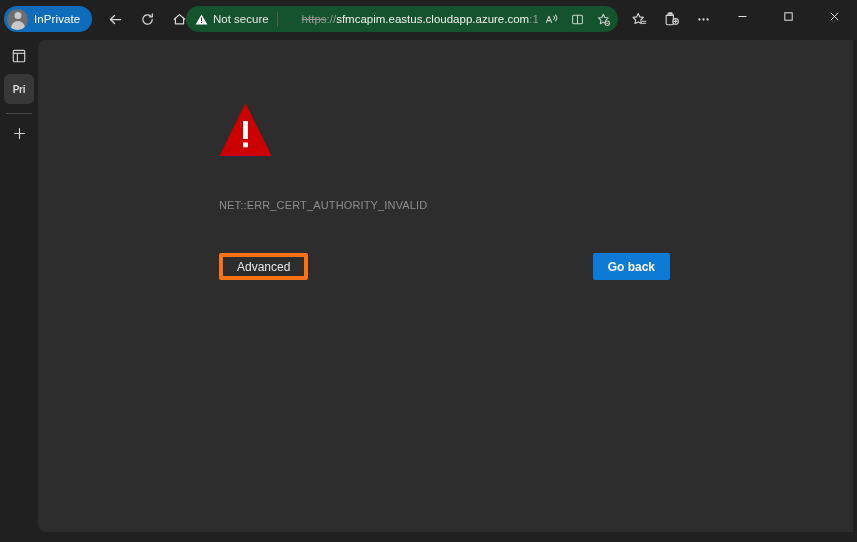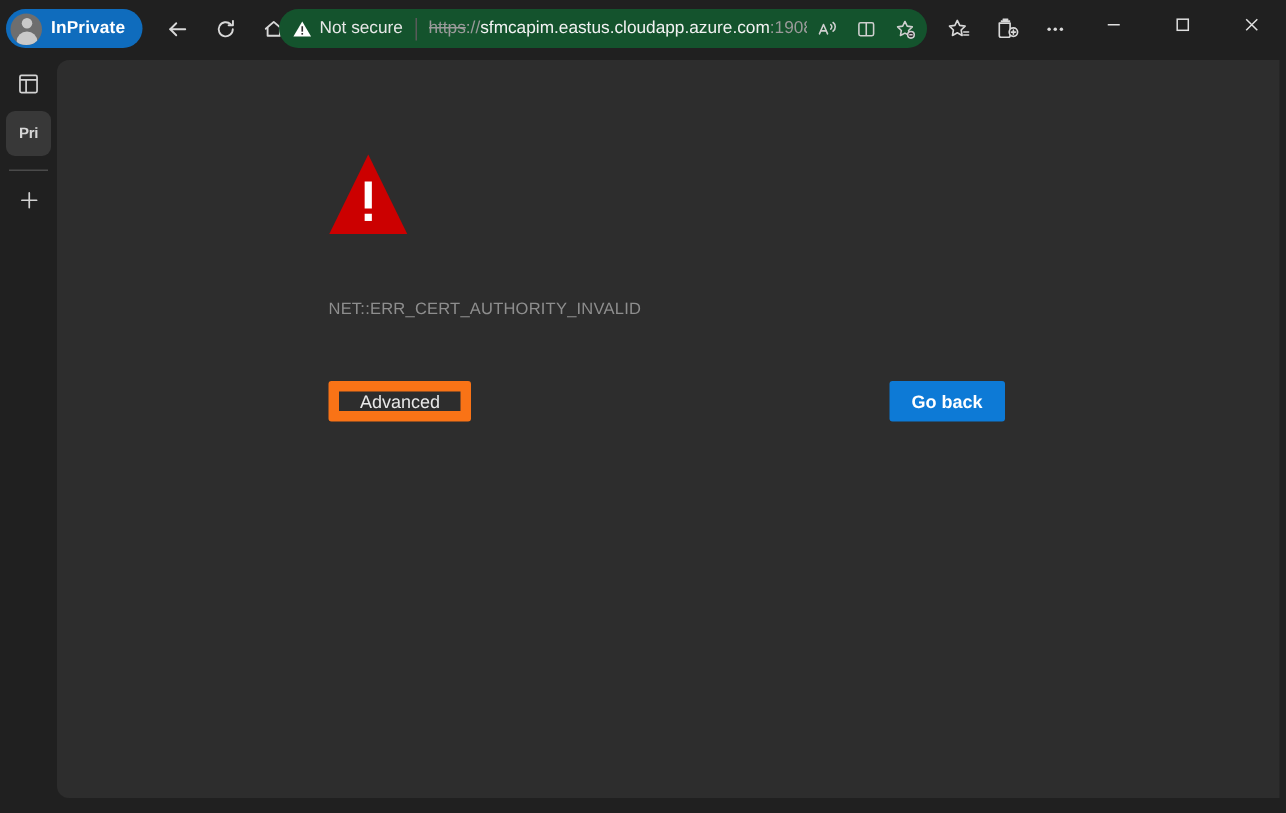--- a/index.html
+++ b/index.html
@@ -64,21 +64,21 @@
     position: absolute;
     left: 50%; top: 12px;
     transform: translateX(-50%);
     width: 14px; height: 11px;
     border-radius: 7px 7px 0 0;
     background: #c9c9c9;
   }
   .inprivate-label {
     font-size: 11.5px;
     color: #ffffff;
-    font-weight: 700;
+    font-weight: 400;
     white-space: nowrap;
     letter-spacing: .1px;
   }
 
   
   .nav-group {
     display: flex;
     align-items: center;
     margin-left: 8px;
     gap: 2px;
@@ -128,20 +128,21 @@
   .url {
     font-size: 11.5px;
     white-space: nowrap;
     overflow: hidden;
     flex: 1 1 auto;
     color: #c8c8c8;
   }
   .url .scheme {
     color: #9a9a9a;
     text-decoration: line-through;
+    margin-left: 16px;
   }
   .url .host {
     color: #f2f2f2;
   }
   .url .port {
     color: #9a9a9a;
   }
   .ab-icons {
     display: flex;
     align-items: center;
@@ -274,21 +275,21 @@
 
   .btn-row {
     display: flex;
     align-items: center;
     justify-content: space-between;
     width: 451px;
   }
   .btn-advanced {
     height: 27px;
     padding: 4px 14px;
-    border: 7px solid #f97316;
+    border: 4px solid #f97316;
     border-radius: 2px;
     background: transparent;
     color: #e8e8e8;
     font-size: 12px;
     font-family: "Liberation Sans", sans-serif;
     cursor: default;
     display: flex;
     align-items: center;
   }
   .btn-goback {

